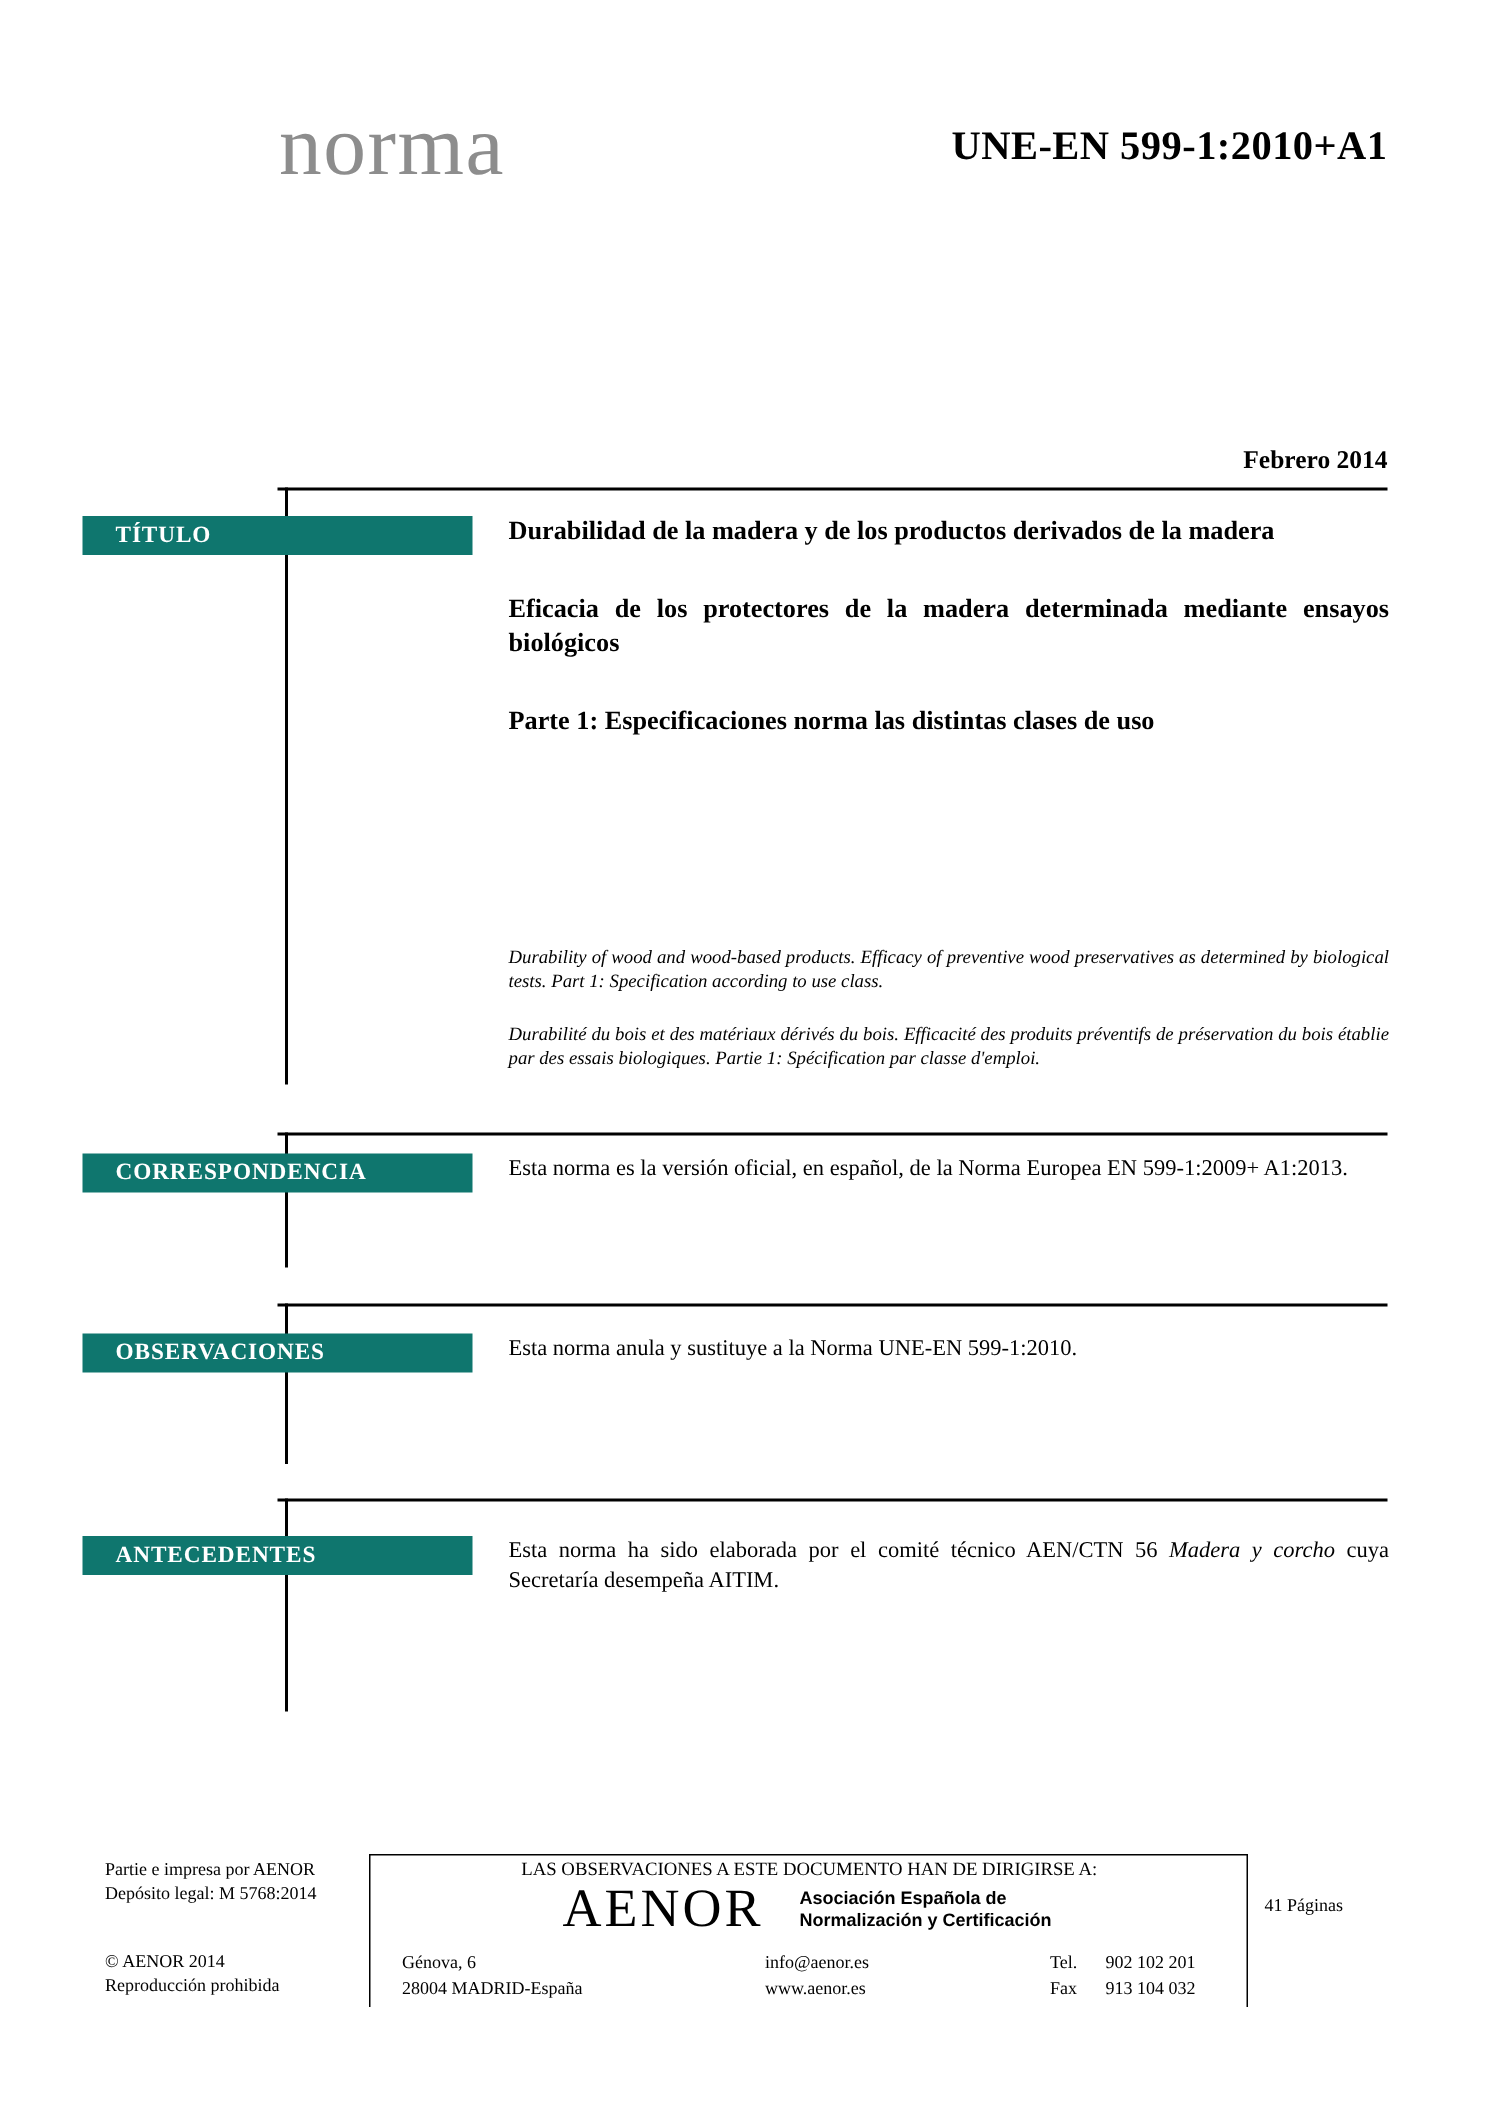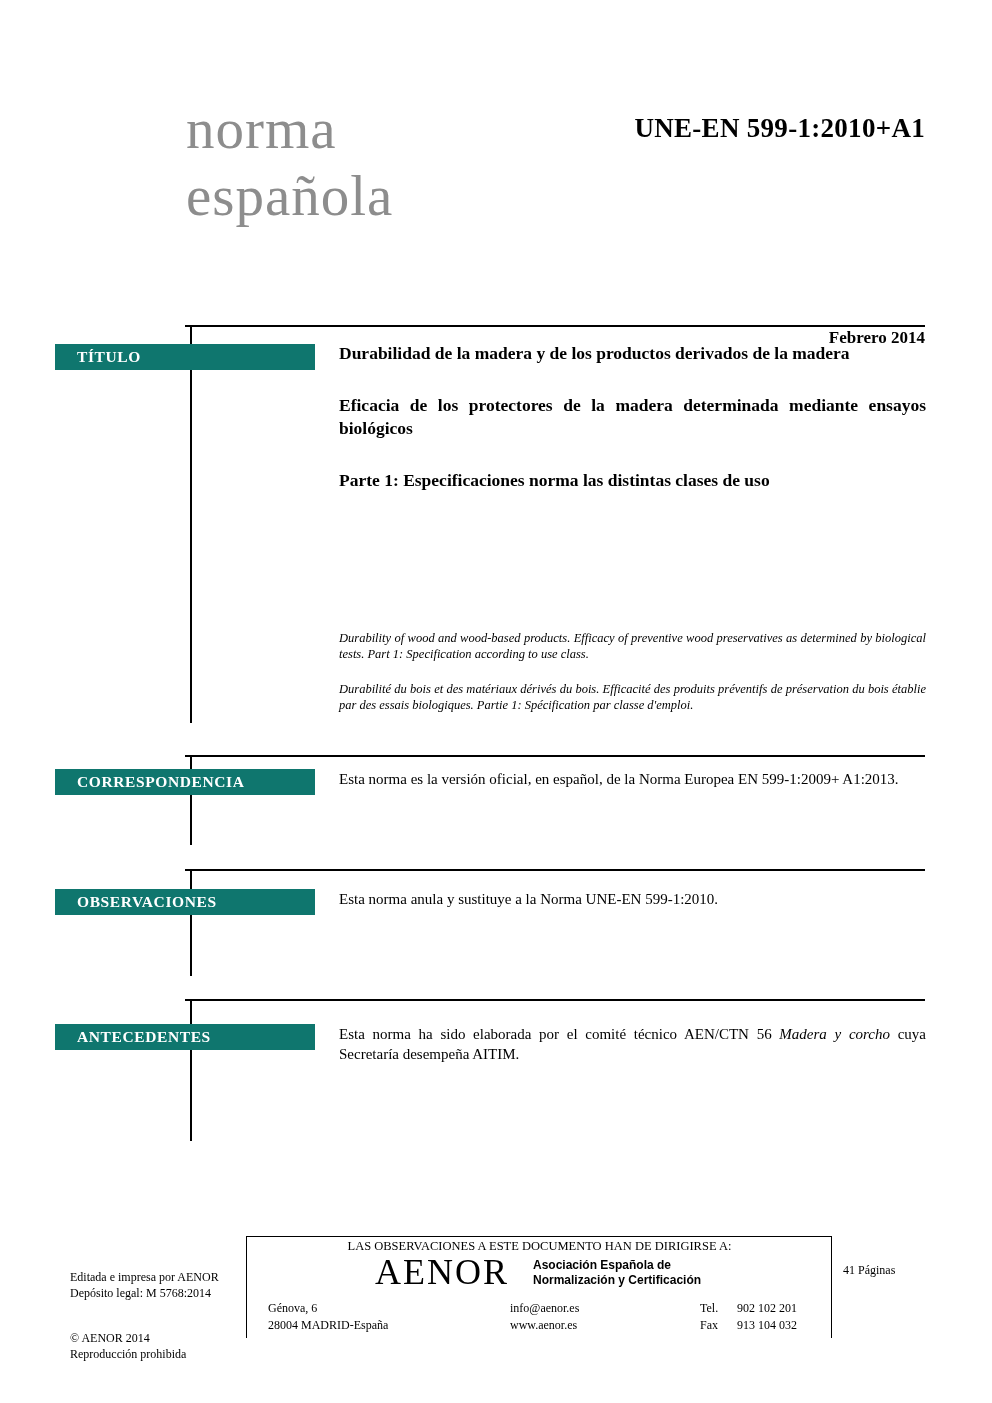--- a/index.html
+++ b/index.html
@@ -1,19 +1,19 @@
 <!DOCTYPE html>
 <html><head>
 <meta charset="utf-8">
 <style>
   * { margin:0; padding:0; box-sizing:border-box; }
   html,body { background:#ffffff; }
   body { font-family:"Liberation Serif", serif; color:#000; }
   .page { position:relative; width:992px; height:1403px; background:#fff; margin:0 auto; overflow:hidden; }
-  .abs { position:absolute;margin-top:31px; }
+  .abs { position:absolute; }
   .hl { position:absolute; background:#000; height:2px; }
   .vl { position:absolute; background:#000; width:2px; }
   .brand { left:186px; top:64px; font-size:57px; line-height:67px; color:#8d8d8d; letter-spacing:1px; }
   .doc-code { right:67px; top:82px; font-size:27px; font-weight:bold; letter-spacing:0.3px; }
   .issue-date { right:67px; top:297px; font-size:17px; font-weight:bold; }
   .label-box { position:absolute; left:55px; width:260px; height:26px; background:#0f766e; color:#fff;
                display:flex; align-items:center; padding-left:22px; }
   .label-box span { font-size:15.5px; font-weight:bold; letter-spacing:0.6px; }
   .col-text { position:absolute; left:339px; width:587px; text-align:justify; }
   .title-block p { font-size:17.5px; font-weight:bold; line-height:23px; text-align:justify; margin-bottom:29px; }
@@ -30,21 +30,20 @@
   .telfax-row .lbl { display:inline-block; width:37px; }
   .pages { position:absolute; left:843px; top:1263px; font-size:12px; }
 </style>
 </head>
 <body>
 
 <div class="page">
 
   <div class="abs brand">
     <div>norma</div>
-    <div>española</div>
   </div>
   <div class="abs doc-code">UNE-EN 599-1:2010+A1</div>
   <div class="abs issue-date">Febrero 2014</div>
 
   <div class="hl" style="left:185px; top:325px; width:740px;"></div>
   <div class="vl" style="left:190px; top:325px; height:398px;"></div>
 
   <div class="label-box" style="top:344px;">
     <span>TÍTULO</span>
   </div>
@@ -76,21 +75,21 @@
     <span>ANTECEDENTES</span>
   </div>
   <div class="col-text sec-text" style="top:1024px;"><span>Esta norma ha sido elaborada por el comité técnico AEN/CTN 56 </span><em>Madera y corcho</em><span> cuya Secretaría desempeña AITIM.</span></div>
 
 
   <div class="hl" style="left:246px; top:1236px; width:586px; height:1px;"></div>
   <div class="vl" style="left:246px; top:1236px; height:102px; width:1px;"></div>
   <div class="vl" style="left:831px; top:1236px; height:102px; width:1px;"></div>
 
   <div class="abs foot" style="left:70px; top:1238px;">
-    <div>Editada e impresa por AENOR</div>
+    <div>Partie e impresa por AENOR</div>
     <div>Depósito legal: M 5768:2014</div>
   </div>
   <div class="abs foot" style="left:70px; top:1299px;">
     <div>© AENOR 2014</div>
     <div>Reproducción prohibida</div>
   </div>
 
   <div class="foot-notice">LAS OBSERVACIONES A ESTE DOCUMENTO HAN DE DIRIGIRSE A:</div>
 
   <div class="aenor-word">AENOR</div>

